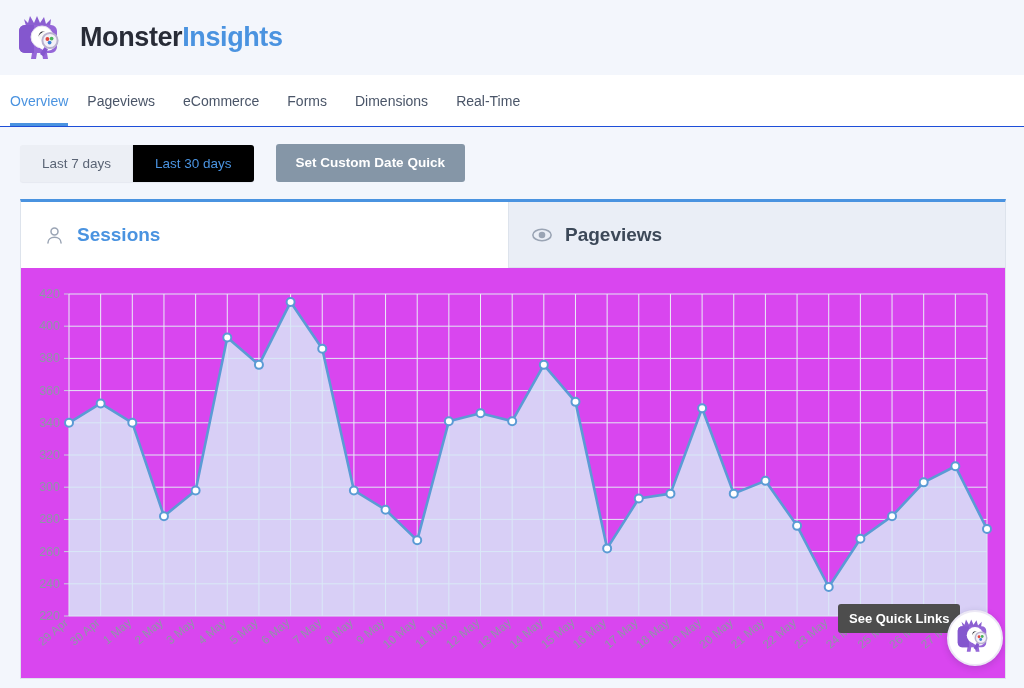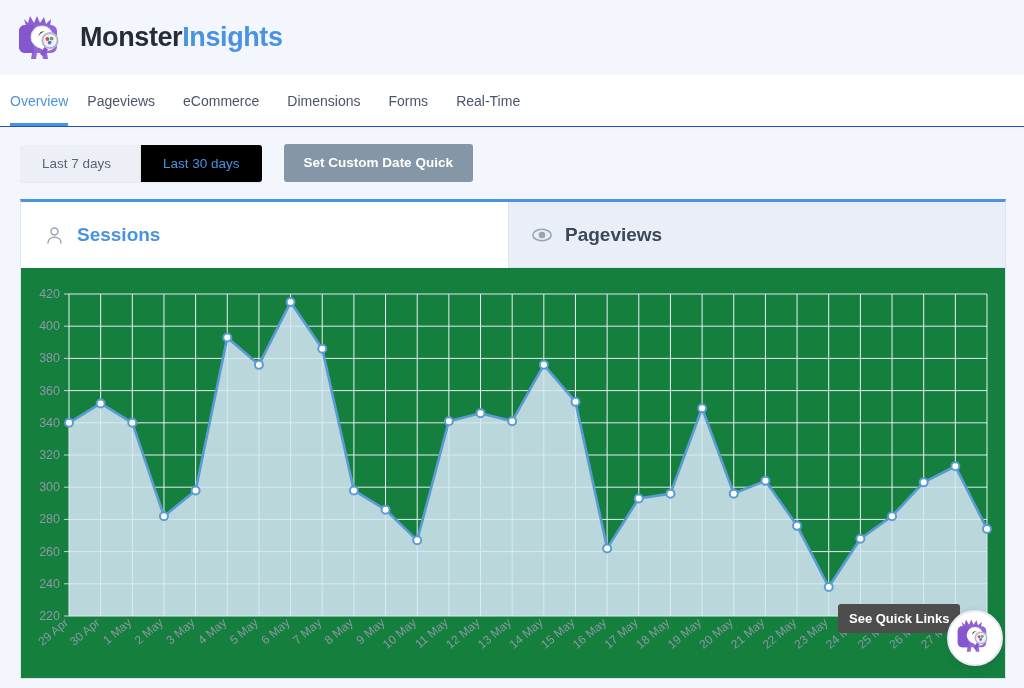--- a/index.html
+++ b/index.html
@@ -47,39 +47,38 @@
     height:72px; display:flex; align-items:center;
     padding:0 18px 0 20px; justify-content:space-between;
   }
   .page-title {
     font-size:24px; font-weight:bold; color:#3c4858; letter-spacing:-0.2px;
   }
   .controls { display:flex; align-items:center; gap:22px; }
   .seg {
     display:flex; background:#eceff5; border-radius:3px; overflow:hidden;
     box-shadow:0 1px 1px rgba(30,40,60,.06);
-    gap:8px;
   }
   .seg-btn {
     padding:0 22px; height:37px; line-height:37px;
     font-size:13.5px; color:#5a6475; cursor:pointer; white-space:nowrap;
   }
   .seg-btn.on {
     background:#000000; color:#4a93e0; font-weight:normal;
     box-shadow:0 0 2px rgba(40,60,90,.14);
   }
   .btn-custom {
     background:#8596a7; color:#ffffff; font-weight:bold;
     font-size:13.5px; height:38px; line-height:38px;
     padding:0 20px; border-radius:3px; cursor:pointer; white-space:nowrap;
   }
 
   
   .card {
-    margin:0 18px 0 20px; background:#15803d;
+    margin:0 18px 0 20px; background:#d946ef;
     border:1px solid #dde3ec; border-top:3px solid #4a93e0;
     height:auto;
   }
   .tabs { display:flex; height:66px; }
   .tab {
     display:flex; align-items:center; gap:12px;
     padding:0 0 0 22px; cursor:pointer; position:relative;
   }
   .tab.active { flex:0 0 487px; background:#ffffff; }
   .tab.inactive {
@@ -142,24 +141,24 @@
   <div class="navitem active">
     <span>Overview</span>
   </div>
   <div class="navitem">
     <span>Pageviews</span>
   </div>
   <div class="navitem">
     <span>eCommerce</span>
   </div>
   <div class="navitem">
+    <span>Forms</span>
+  </div>
+  <div class="navitem">
     <span>Dimensions</span>
-  </div>
-  <div class="navitem">
-    <span>Forms</span>
   </div>
   <div class="navitem">
     <span>Real-Time</span>
   </div>
 </div>
 
 <div class="reportbar">
   <div class="controls">
     <div class="seg">
       <div class="seg-btn">Last 7 days</div>

